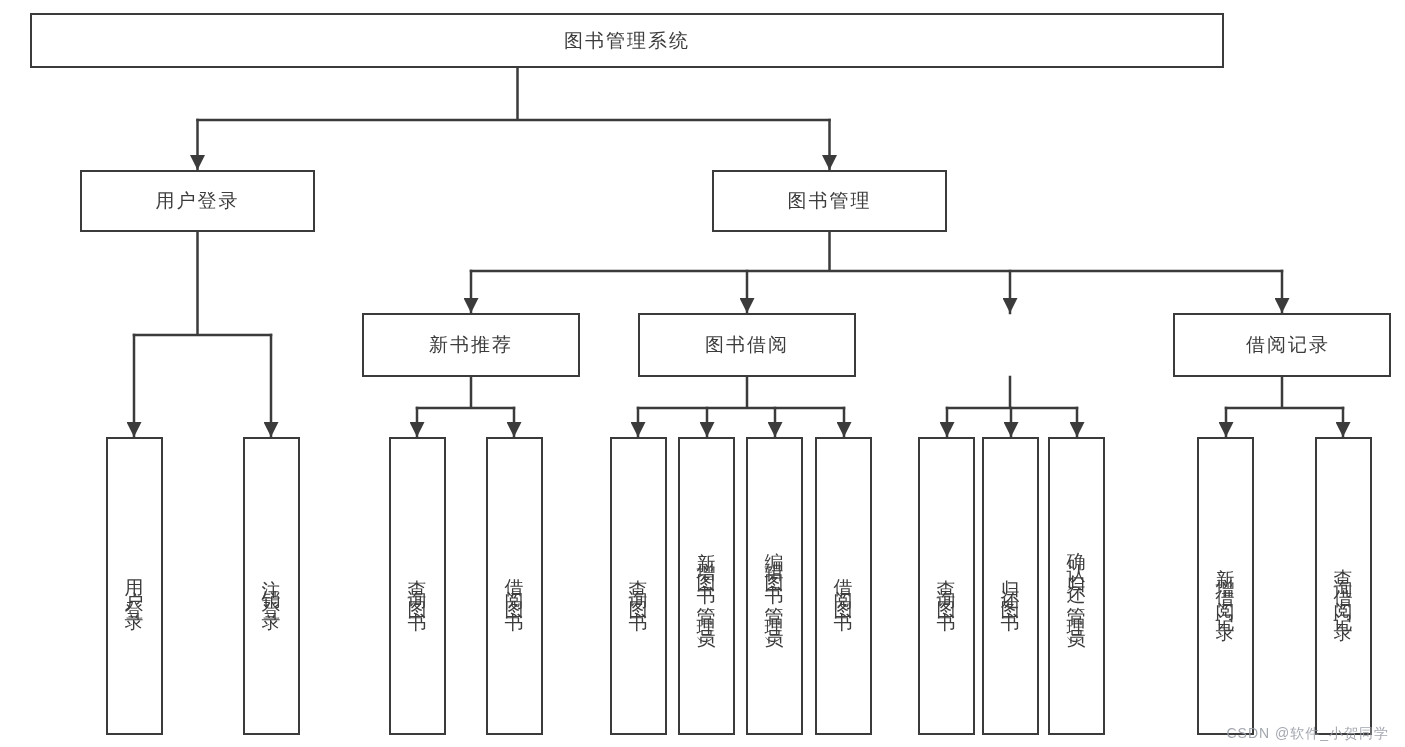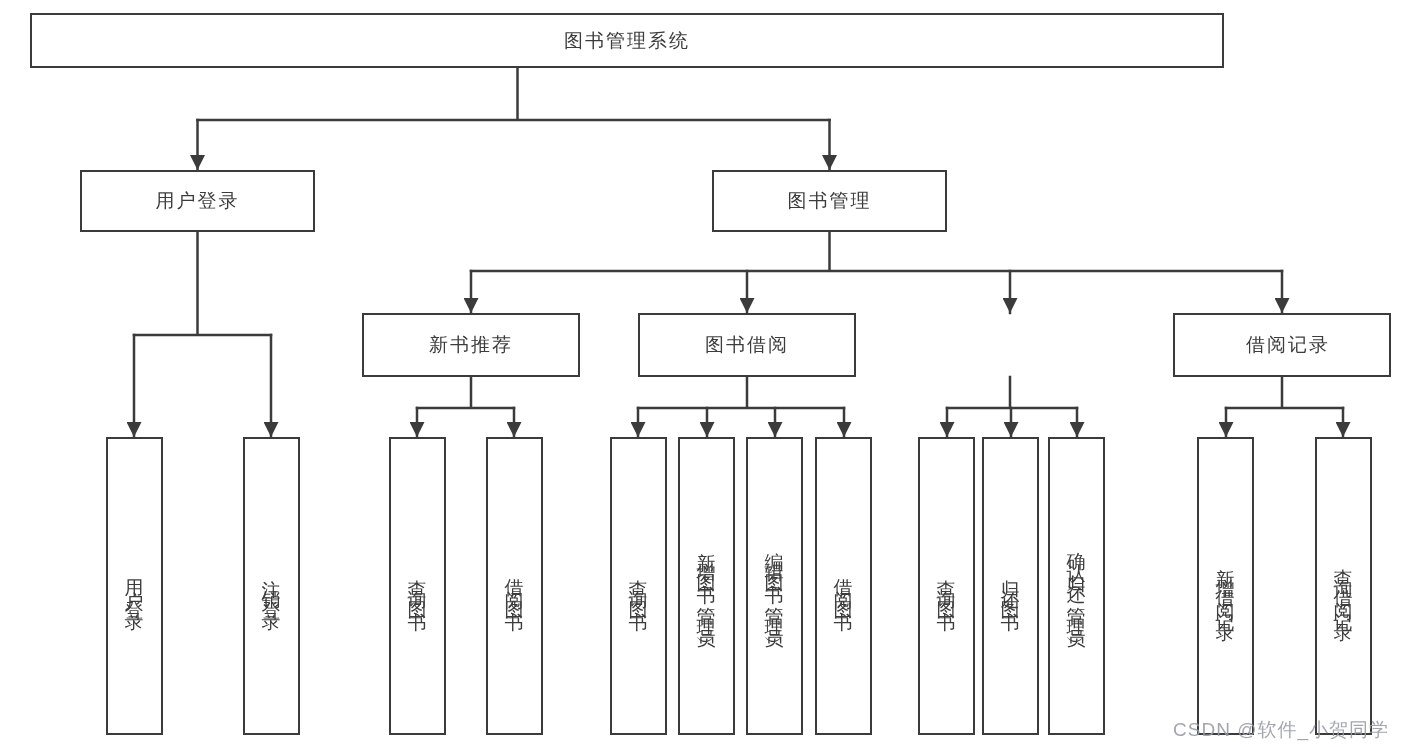--- a/index.html
+++ b/index.html
@@ -37,21 +37,21 @@
     writing-mode: vertical-rl;
     text-orientation: mixed;
     letter-spacing: 11px;
     line-height: 1;
     font-size: 19px;
   }
   .watermark {
     position: absolute;
     right: 16px;
     bottom: 4px;
-    font-size: 19px;
+    font-size: 14px;
     letter-spacing: 1px;
     color: rgba(152, 156, 165, 0.9);
     z-index: 10;
     white-space: nowrap;
   }
 </style>
 </head>
 <body>
 
 <div class="stage">

